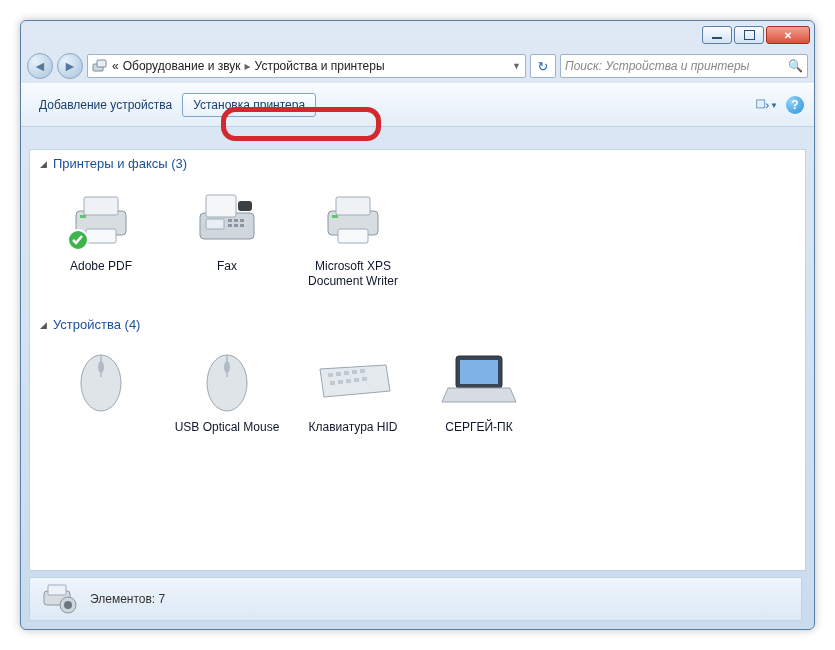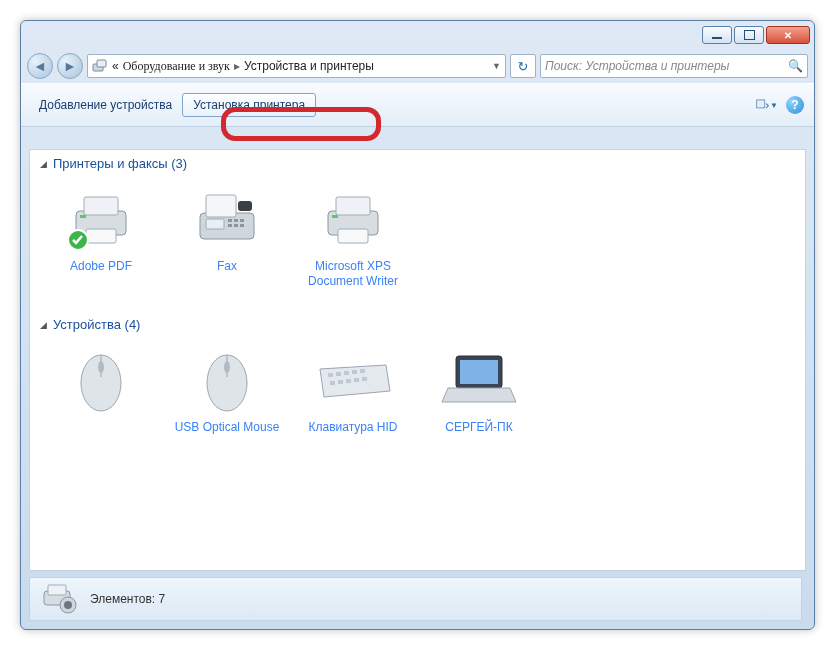--- a/index.html
+++ b/index.html
@@ -41,21 +41,21 @@
     display:flex; align-items:center; padding:0 4px; font-size:12px; color:#222;
   }
   .breadcrumb .bc-icon{width:16px;height:16px;margin-right:4px;display:inline-flex;align-items:center;justify-content:center;}
   .breadcrumb .sep{color:#666;margin:0 4px;}
   .breadcrumb .dd{margin-left:auto;color:#666;font-size:9px;}
   .refresh {
     width:26px;height:24px;border:1px solid #9db4c9;background:#fff;border-radius:2px;
     display:flex;align-items:center;justify-content:center;color:#2a6ab0;font-size:13px;cursor:pointer;
   }
   .searchbox {
-    width:268px;height:24px;border:1px solid #9db4c9;background:#fff;border-radius:2px;
+    width:248px;height:24px;border:1px solid #9db4c9;background:#fff;border-radius:2px;
     display:flex;align-items:center;padding:0 4px;font-size:12px;color:#888;font-style:italic;
   }
   .searchbox .mag{margin-left:auto;color:#4a7db3;font-style:normal;}
 
   .toolbar {
     height:44px; background: linear-gradient(to bottom,#f7fbff,#e4eef8);
     border-top:1px solid #fff; border-bottom:1px solid #c2d2e2;
     display:flex; align-items:center; padding:0 8px; font-size:12px; color:#1a3e6e;
   }
   .tbtn { padding:4px 10px; cursor:pointer; }
@@ -78,21 +78,21 @@
   }
   .group-header {
     display:flex; align-items:center; padding:6px 10px 2px; font-size:13px;
     color:#1a4f9c; cursor:pointer;
   }
   .group-header .tri{font-size:9px;color:#555;margin-right:6px;}
   .items {
     display:flex; flex-wrap:wrap; padding:6px 8px 14px; gap:0;
   }
   .item {
-    width:126px; text-align:center; font-size:12px; color:#3b82f6;
+    width:126px; text-align:center; font-size:12px; color:#0f172a;
     padding:4px 2px 8px; cursor:pointer;
   }
   .item .iconbox{width:80px;height:72px;margin:0 auto 4px;display:flex;align-items:center;justify-content:center;position:relative;}
   .item .label{line-height:1.25;}
 
   
   svg{display:block;}
   .check-badge{position:absolute;left:6px;bottom:4px;width:22px;height:22px;}
 
   .statusbar {
@@ -118,21 +118,21 @@
     <div class="navbtn">◄</div>
     <div class="navbtn">►</div>
     <div class="breadcrumb">
       <span class="bc-icon">
         <svg width="16" height="16" viewBox="0 0 16 16">
             <rect x="1" y="6" width="10" height="7" rx="1" fill="#d0d8e0" stroke="#7a8ca0"></rect>
             <rect x="5" y="2" width="9" height="7" rx="1" fill="#e8eef4" stroke="#7a8ca0"></rect>
           </svg>
       </span>
       <span>«</span>
-      <span style="margin-left:4px;font-family:Liberation Serif, serif;">Оборудование и звук</span>
+      <span style="margin-left:4px;">Оборудование и звук</span>
       <span class="sep">▸</span>
       <span>Устройства и принтеры</span>
       <span class="dd">▼</span>
     </div>
     <div class="refresh">
       <span>↻</span>
     </div>
     <div class="searchbox">
       <span>Поиск: Устройства и принтеры</span>
       <span class="mag">🔍</span>

